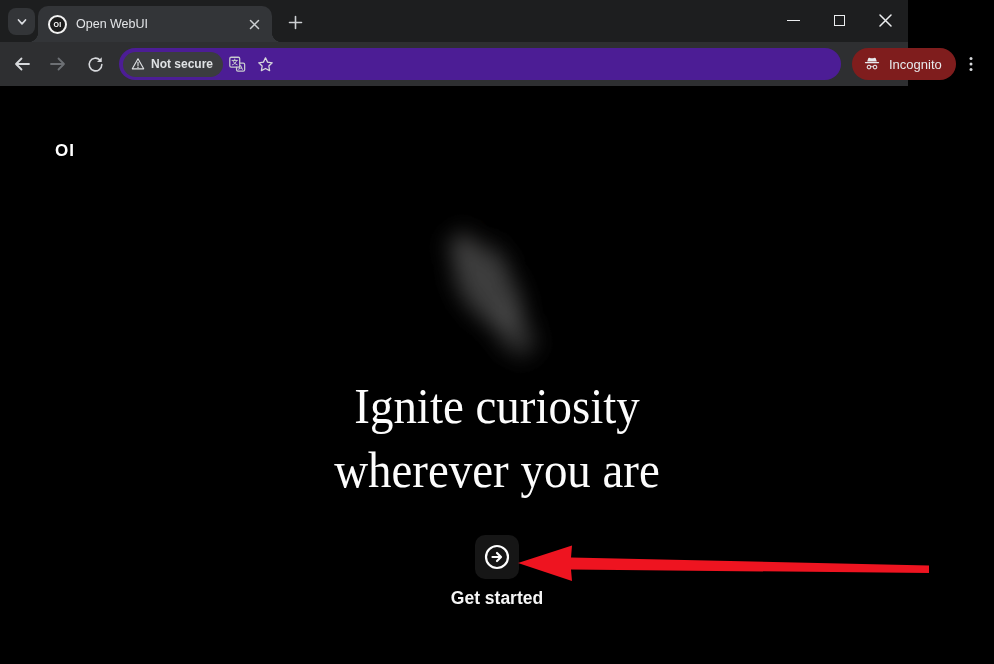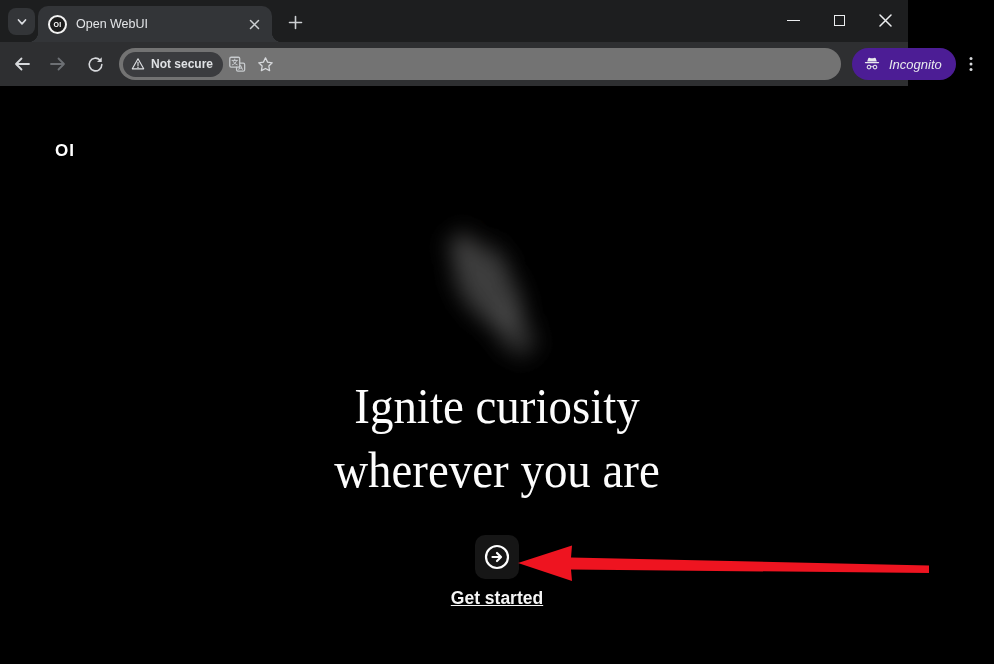--- a/index.html
+++ b/index.html
@@ -40,50 +40,50 @@
     align-items:center; justify-content:center; cursor:pointer; }
   .min-glyph { width:13px; height:0; border-top:1.6px solid #eceef0; display:block; }
   .max-glyph { width:11px; height:11px; border:1.6px solid #eceef0; display:block; }
 
   
   .toolbar { position:absolute; top:42px; left:0; right:0; height:44px; background:#2e2f31; }
   .nav-btn { position:absolute; top:7px; width:30px; height:30px; background:none; border:none;
     border-radius:50%; display:flex; align-items:center; justify-content:center; cursor:pointer; }
 
   .omnibox { position:absolute; left:119px; top:6px; width:722px; height:32px;
-    background:#737373; border-radius:16px; display:flex; align-items:center; padding:0 10px 0 4px; cursor:text; }
+    background:#4c1d95; border-radius:16px; display:flex; align-items:center; padding:0 10px 0 4px; cursor:text; }
   .security-chip { height:25px; background:#3b3c3f; border-radius:13px; display:flex;
     align-items:center; padding:0 10px 0 8px; gap:6px; cursor:pointer; flex:0 0 auto; }
   .security-chip span { color:#dfe1e4; font-size:12px; font-weight:600; }
   .url { color:#e8eaed; font-size:14px; margin-left:11px; flex:1 1 auto; white-space:nowrap; overflow:hidden; }
   .omni-icon-btn { background:none; border:none; width:28px; height:28px; display:flex;
     align-items:center; justify-content:center; cursor:pointer; flex:0 0 auto; }
 
   .incognito-badge { position:absolute; left:852px; top:6px; height:32px; padding:0 14px 0 11px;
-    background:#4c1d95; border-radius:16px; display:flex; align-items:center; gap:8px;font-style:italic; }
+    background:#7f1d1d; border-radius:16px; display:flex; align-items:center; gap:8px; }
   .incognito-badge span { color:#e8eaed; font-size:13px; font-weight:500; }
   .menu-btn { position:absolute; left:956px; top:7px; width:30px; height:30px; background:none;
     border:none; border-radius:50%; display:flex; align-items:center; justify-content:center; cursor:pointer; }
 
   
   .page { position:absolute; top:86px; left:0; width:994px; height:578px; background:#000; overflow:hidden; }
   .site-logo { position:absolute; left:55px; top:55px; color:#fff; font-size:17px;
     font-weight:700; letter-spacing:1px; }
 
   .astronaut { position:absolute; left:377px; top:84px; pointer-events:none; }
 
   .hero { position:absolute; top:288px; left:0; width:100%; text-align:center;
     font-family:"Liberation Serif", serif; font-weight:400; color:#fcfcfc;
     font-size:51px; line-height:64px; transform:scaleX(0.92); }
 
   .cta { position:absolute; left:475px; top:449px; width:44px; height:44px;
     background:#161616; border:none; border-radius:10px;
     display:flex; align-items:center; justify-content:center; cursor:pointer; }
   .cta-label { position:absolute; top:502px; left:0; width:100%; text-align:center;
-    color:#f5f5f5; font-size:17.5px; font-weight:700; cursor:pointer;text-decoration:underline; }
+    color:#f5f5f5; font-size:17.5px; font-weight:700; cursor:pointer; }
 
   .annotation-layer { position:absolute; inset:0; pointer-events:none; }
 
   svg.ic { display:block; }
 </style>
 </head>
 <body>
 
 <div class="window">
 

